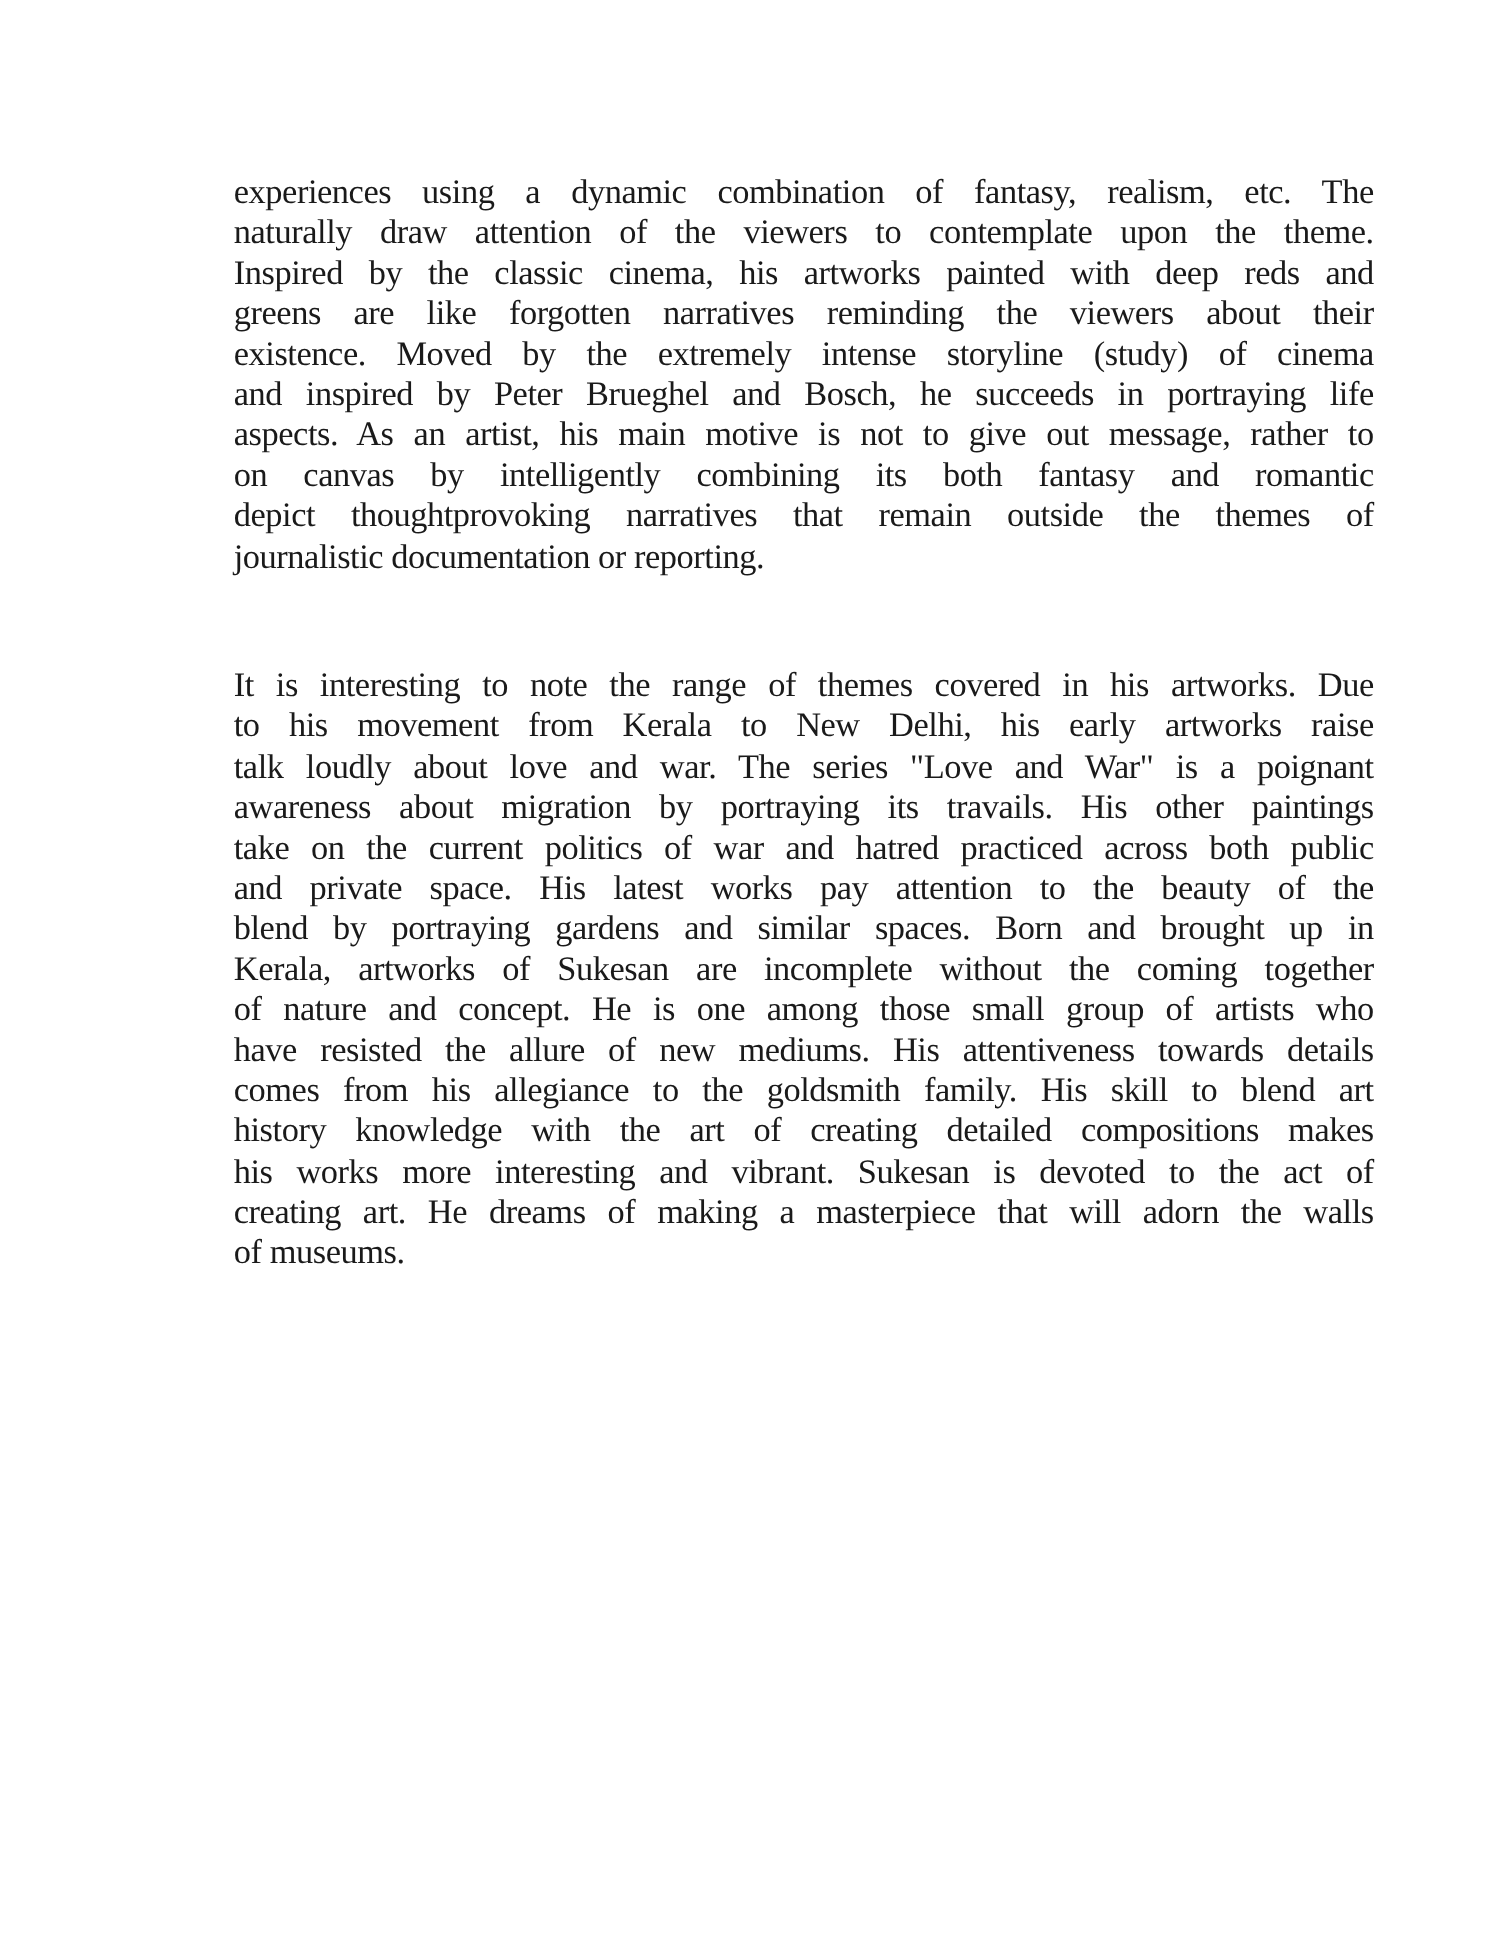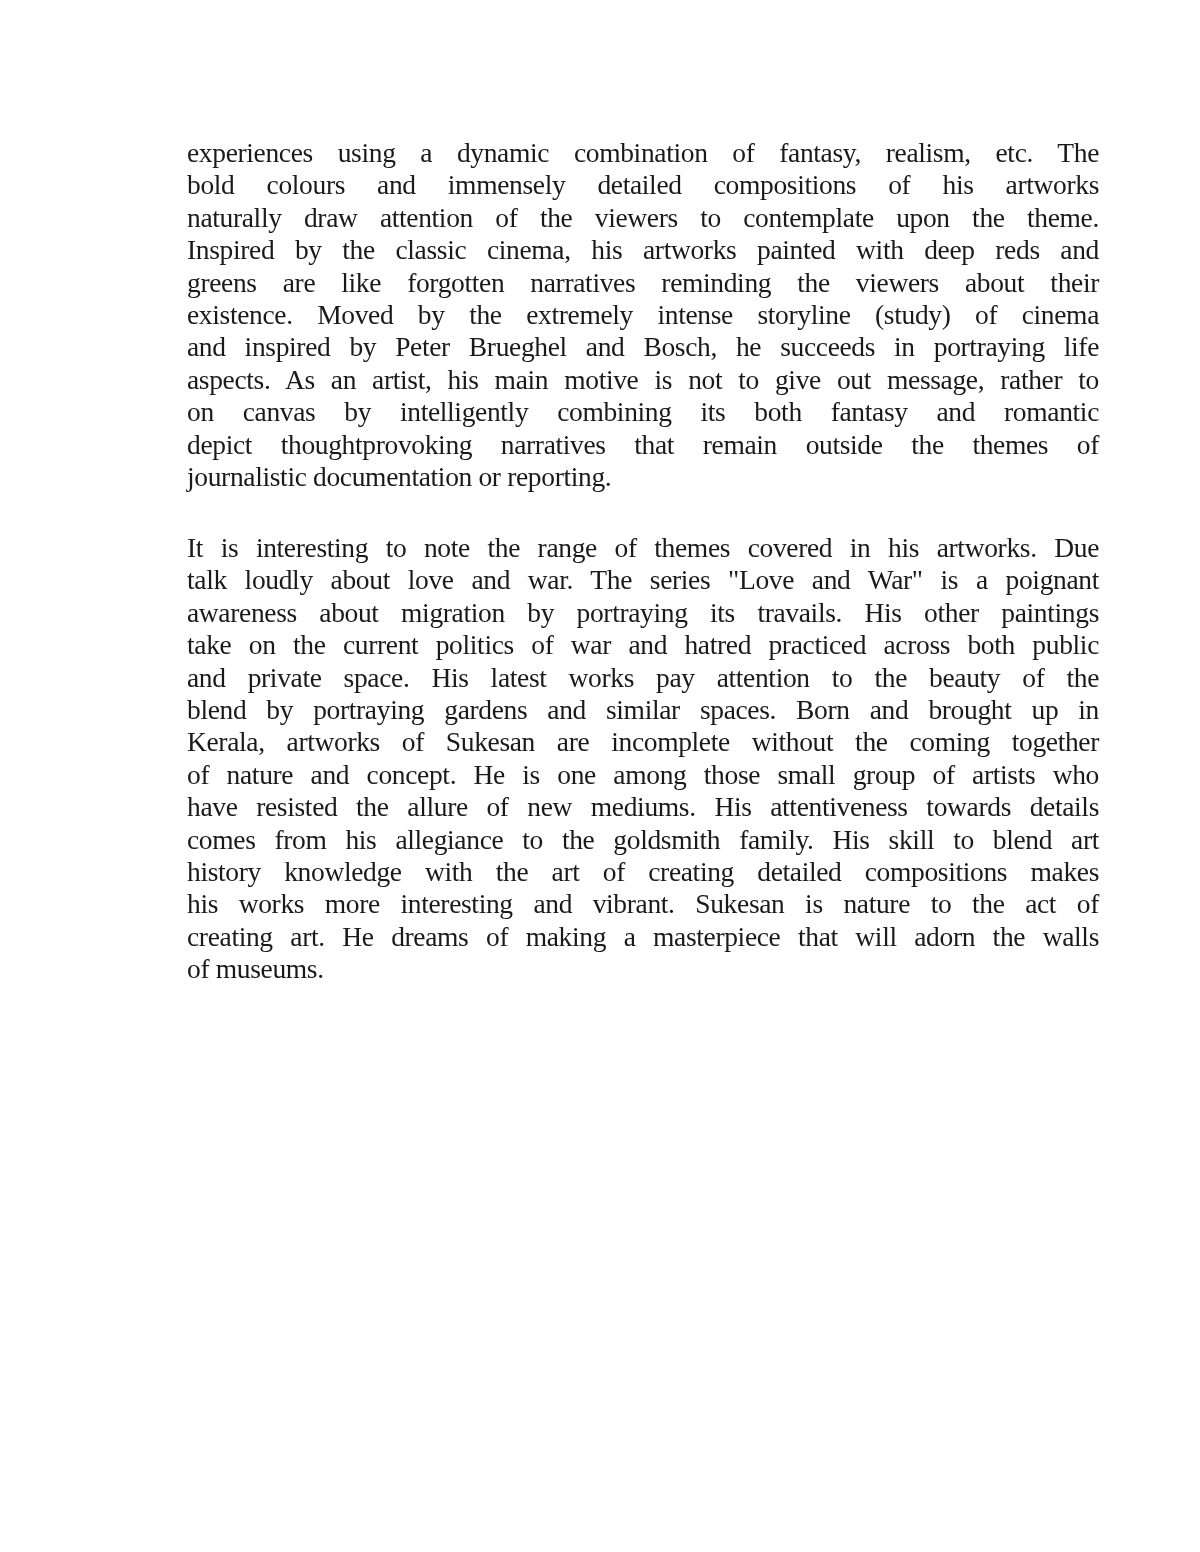--- a/index.html
+++ b/index.html
@@ -44,41 +44,41 @@
     .line.last {
       text-align-last: left;
     }
   </style>
 </head>
 <body>
 
 <div class="page">
   <div class="para para1">
     <span class="line">experiences using a dynamic combination of fantasy, realism, etc. The</span>
-    <span class="line">bold colours and immensely detailed compositions of his artworks</span>
     <span class="line">naturally draw attention of the viewers to contemplate upon the theme.</span>
     <span class="line">Inspired by the classic cinema, his artworks painted with deep reds and</span>
     <span class="line">greens are like forgotten narratives reminding the viewers about their</span>
     <span class="line">existence. Moved by the extremely intense storyline (study) of cinema</span>
     <span class="line">and inspired by Peter Brueghel and Bosch, he succeeds in portraying life</span>
     <span class="line">aspects. As an artist, his main motive is not to give out message, rather to</span>
     <span class="line">on canvas by intelligently combining its both fantasy and romantic</span>
     <span class="line">depict thoughtprovoking narratives that remain outside the themes of</span>
     <span class="line last">journalistic documentation or reporting.</span>
   </div>
 
   <div class="para para2">
     <span class="line">It is interesting to note the range of themes covered in his artworks. Due</span>
+    <span class="line">to his movement from Kerala to New Delhi, his early artworks raise</span>
     <span class="line">talk loudly about love and war. The series "Love and War" is a poignant</span>
     <span class="line">awareness about migration by portraying its travails. His other paintings</span>
     <span class="line">take on the current politics of war and hatred practiced across both public</span>
     <span class="line">and private space. His latest works pay attention to the beauty of the</span>
     <span class="line">blend by portraying gardens and similar spaces. Born and brought up in</span>
     <span class="line">Kerala, artworks of Sukesan are incomplete without the coming together</span>
     <span class="line">of nature and concept. He is one among those small group of artists who</span>
     <span class="line">have resisted the allure of new mediums. His attentiveness towards details</span>
     <span class="line">comes from his allegiance to the goldsmith family. His skill to blend art</span>
     <span class="line">history knowledge with the art of creating detailed compositions makes</span>
-    <span class="line">his works more interesting and vibrant. Sukesan is nature to the act of</span>
+    <span class="line">his works more interesting and vibrant. Sukesan is devoted to the act of</span>
     <span class="line">creating art. He dreams of making a masterpiece that will adorn the walls</span>
     <span class="line last">of museums.</span>
   </div>
 </div>
 
 </body></html>

